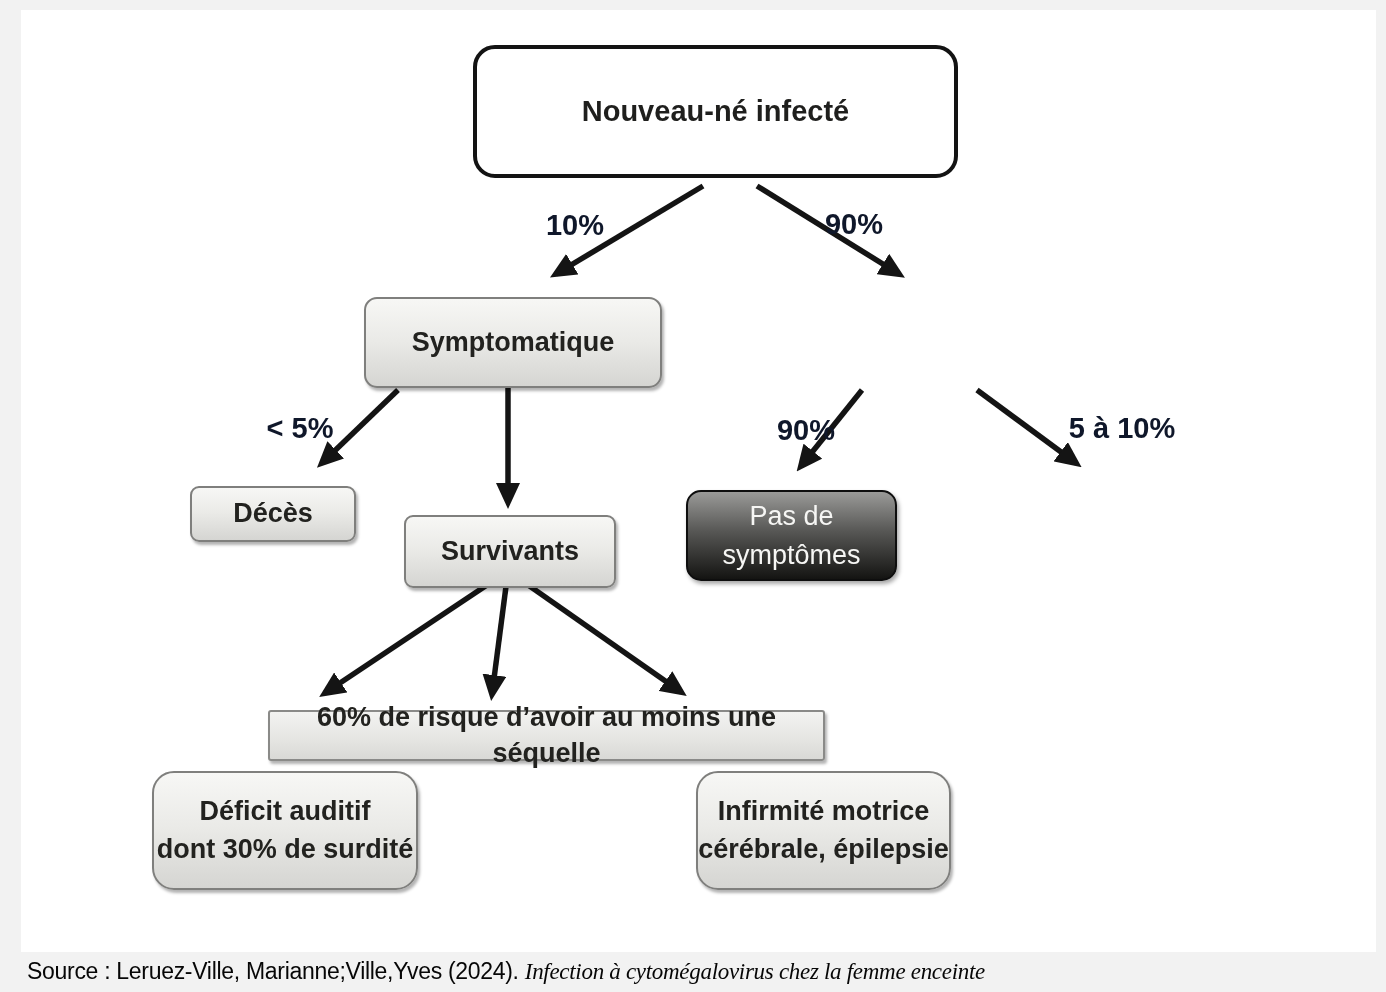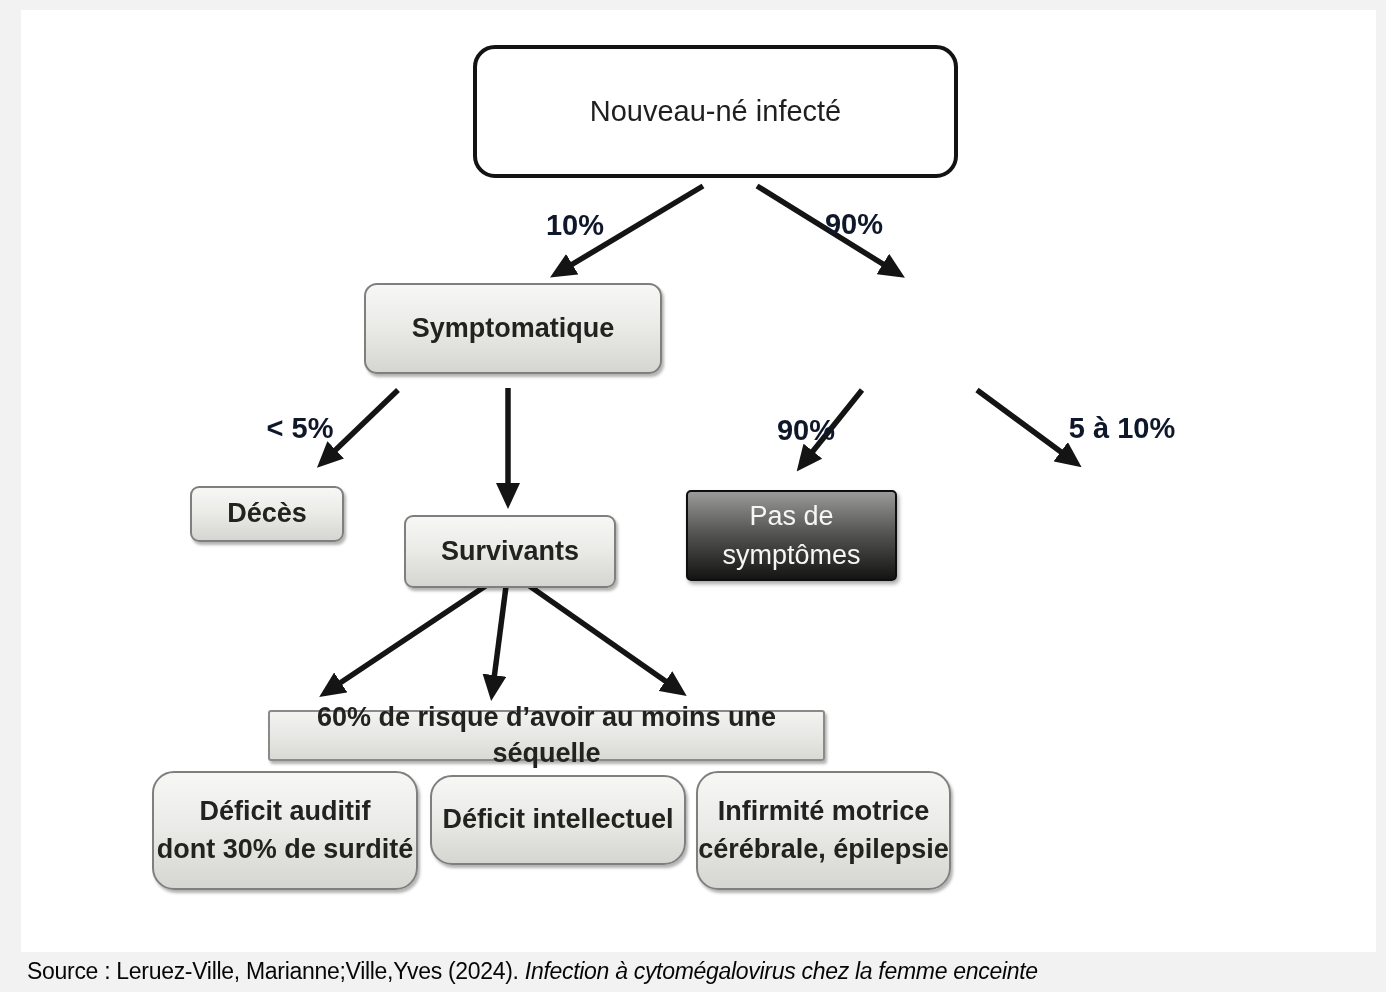--- a/index.html
+++ b/index.html
@@ -19,39 +19,39 @@
   .node{
     position:absolute;box-sizing:border-box;
     display:flex;align-items:center;justify-content:center;
     text-align:center;white-space:pre-line;
     font-family:"Liberation Sans",sans-serif;
     line-height:1.32;
   }
   .node-root{
     left:473px;top:45px;width:485px;height:133px;
     background:#ffffff;border:4px solid #131313;border-radius:22px;
-    font-size:29px;font-weight:400;color:#1f1f1d;
+    font-size:29px;font-weight:700;color:#1f1f1d;
   }
   .light{
     background:linear-gradient(180deg,#f7f7f5 0%,#eaeae7 48%,#d5d5d2 100%);
     border:2px solid #7f7f7d;
     color:#22221f;font-weight:700;
     box-shadow:2px 3px 3px rgba(0,0,0,0.30);
   }
   .dark{
     background:linear-gradient(180deg,#9a9a98 0%,#575755 45%,#141412 100%);
     border:2px solid #0e0e0e;
     color:#f6f6f4;font-weight:400;
     box-shadow:2px 3px 4px rgba(0,0,0,0.35);
   }
-  .node-symptomatique{left:364px;top:283px;width:298px;height:91px;border-radius:13px;font-size:27px;}
+  .node-symptomatique{left:364px;top:297px;width:298px;height:91px;border-radius:13px;font-size:27px;}
   .node-asymptomatique{left:799px;top:293px;width:296px;height:91px;border-radius:13px;font-size:27px;}
-  .node-deces{left:190px;top:486px;width:154px;height:56px;border-radius:9px;font-size:27px;}
+  .node-deces{left:190px;top:486px;width:166px;height:56px;border-radius:9px;font-size:27px;}
   .node-survivants{left:404px;top:515px;width:212px;height:73px;border-radius:9px;font-size:27px;}
-  .node-pas-de-symptomes{left:686px;top:490px;width:211px;height:91px;border-radius:5px;font-size:27px;line-height:1.42;}
+  .node-pas-de-symptomes{left:686px;top:490px;width:211px;height:91px;border-radius:15px;font-size:27px;line-height:1.42;}
   .node-deficit-tardif{
     left:959px;top:490px;width:277px;height:300px;border-radius:44px;
     font-size:26.5px;line-height:1.44;padding:6px 10px;
     background:linear-gradient(180deg,#a5a5a3 0%,#6a6a68 38%,#181816 100%);
   }
   .node-sequelle{
     left:268px;top:710px;width:557px;height:51px;border-radius:3px;
     border:2px solid #8a8a88;font-size:27px;
     background:linear-gradient(180deg,#f3f3f1 0%,#e6e6e3 55%,#d9d9d6 100%);
     box-shadow:2px 3px 3px rgba(0,0,0,0.30);
@@ -67,21 +67,21 @@
   .el-10{left:575px;top:225px;}
   .el-90a{left:854px;top:224px;}
   .el-5{left:300px;top:428px;}
   .el-90b{left:806px;top:430px;}
   .el-5a10{left:1122px;top:428px;}
   .source{
     position:absolute;left:27px;top:958px;
     font-size:23px;color:#060606;white-space:nowrap;
     letter-spacing:-0.3px;
   }
-  .source .italic{font-style:italic;}
+  .source .italic{font-style:italic;font-family:Liberation Serif, serif;}
 </style>
 </head>
 <body>
 
 <div class="stage">
   <div class="panel"></div>
 
   <svg class="arrows" viewBox="0 0 1386 992" xmlns="http://www.w3.org/2000/svg">
     <defs>
       <marker id="ah" markerUnits="userSpaceOnUse" markerWidth="26" markerHeight="24" refX="19" refY="12" orient="auto">
@@ -112,21 +112,20 @@
 
   <div class="node dark node-pas-de-symptomes">Pas de
 symptômes</div>
 
 
   <div class="node node-sequelle">60% de risque d’avoir au moins une séquelle</div>
 
   <div class="node light node-deficit-auditif">Déficit auditif
 dont 30% de surdité</div>
 
-  <div class="node light node-deficit-intellectuel">Déficit intellectuel</div>
 
   <div class="node light node-infirmite">Infirmité motrice
 cérébrale, épilepsie</div>
 
   <span class="edge-label el-10">10%</span>
   <span class="edge-label el-90a">90%</span>
   <span class="edge-label el-5">&lt; 5%</span>
   <span class="edge-label el-90b">90%</span>
   <span class="edge-label el-5a10">5 à 10%</span>
 

